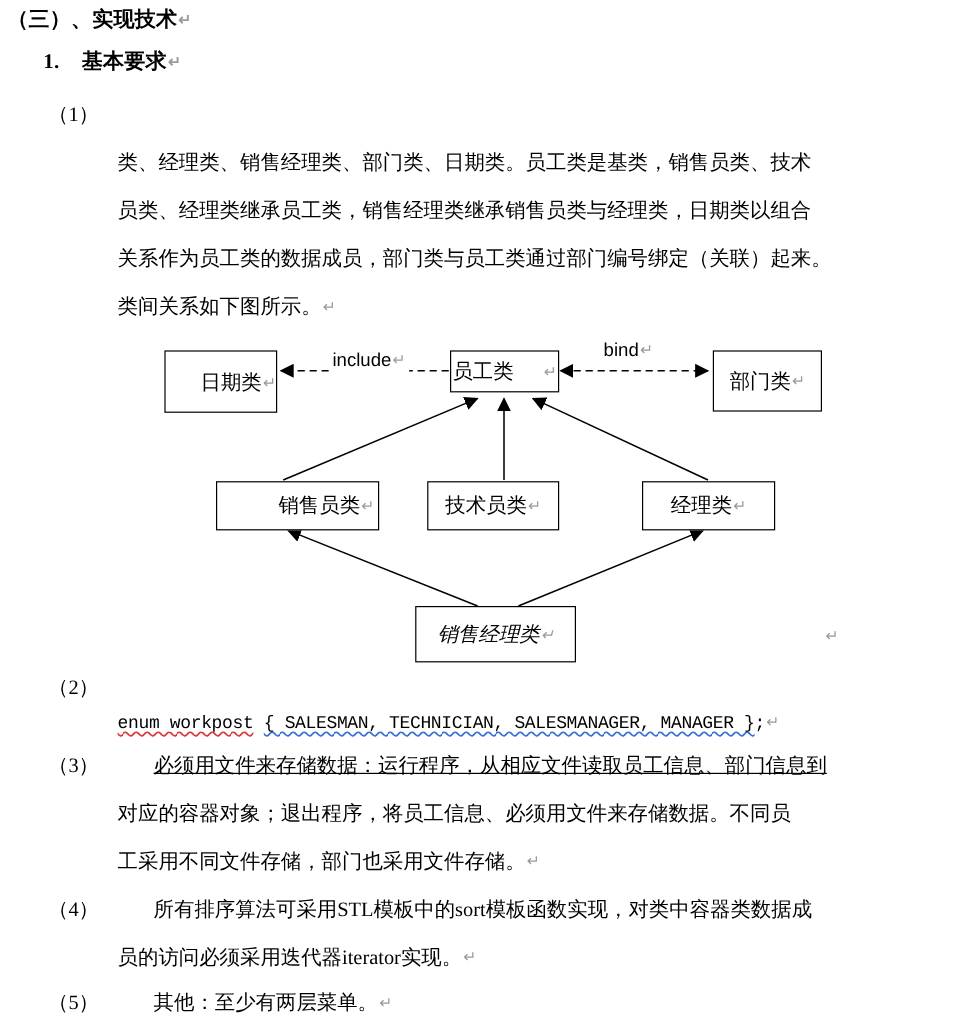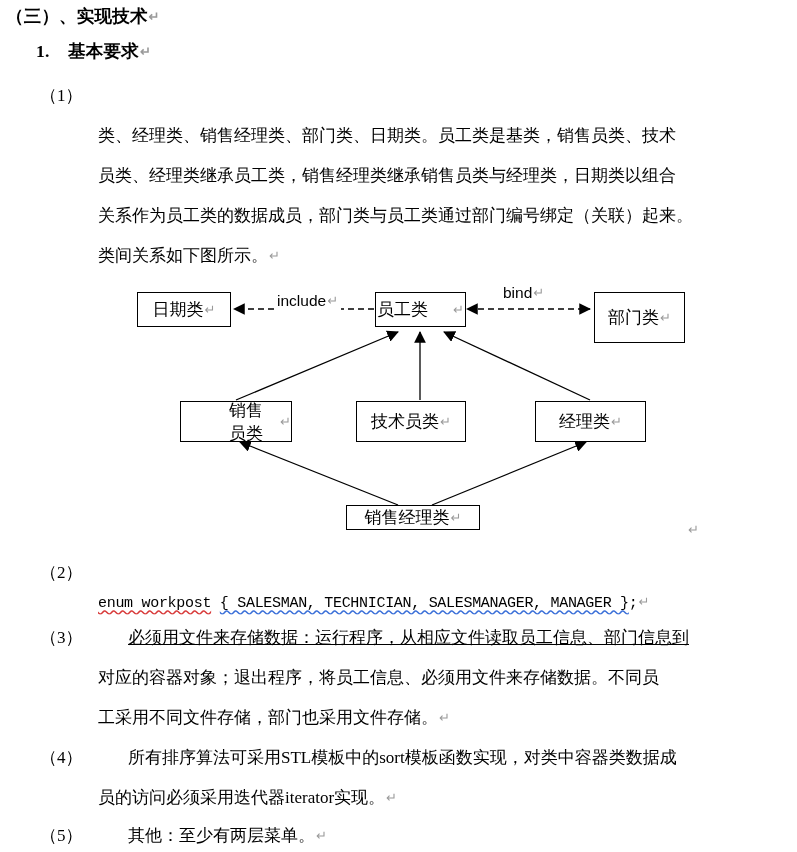--- a/index.html
+++ b/index.html
@@ -150,21 +150,21 @@
 
       <line x1="420" y1="140" x2="420" y2="72" stroke="#000" stroke-width="1.3" marker-end="url(#solidArrowEnd)"></line>
 
       <line x1="590" y1="140" x2="444" y2="72" stroke="#000" stroke-width="1.3" marker-end="url(#solidArrowEnd)"></line>
 
       <line x1="398" y1="245" x2="240" y2="182" stroke="#000" stroke-width="1.3" marker-end="url(#solidArrowEnd)"></line>
 
       <line x1="432" y1="245" x2="586" y2="182" stroke="#000" stroke-width="1.3" marker-end="url(#solidArrowEnd)"></line>
     </svg>
 
-    <div class="dbox" style="left:137px; top:32px; width:94px; height:35px;">
+    <div class="dbox" style="left:137px; top:32px; width:94px; height:52px;justify-content:flex-end;">
       <span>日期类</span>
         <span class="pilcrow">↵</span>
     </div>
 
     <div class="dbox" style="left:375px; top:32px; width:91px; height:35px;gap:24px;">
       <span>员工类</span>
         <span class="pilcrow">↵</span>
     </div>
 
     <div class="dbox" style="left:594px; top:32px; width:91px; height:51px;">
@@ -172,36 +172,36 @@
         <span class="pilcrow">↵</span>
     </div>
 
     <div class="edge-label" style="left:274px; top:32px;">
       <span>include</span><span class="pilcrow">↵</span>
     </div>
     <div class="edge-label" style="left:500px; top:24px;">
       <span>bind</span><span class="pilcrow">↵</span>
     </div>
 
-    <div class="dbox" style="left:180px; top:141px; width:112px; height:41px;padding-left:48px;">
+    <div class="dbox" style="left:180px; top:141px; width:136px; height:41px;padding-left:48px;">
       <span>销售员类</span>
         <span class="pilcrow">↵</span>
     </div>
 
     <div class="dbox" style="left:356px; top:141px; width:110px; height:41px;">
       <span>技术员类</span>
         <span class="pilcrow">↵</span>
     </div>
 
     <div class="dbox" style="left:535px; top:141px; width:111px; height:41px;">
       <span>经理类</span>
         <span class="pilcrow">↵</span>
     </div>
 
-    <div class="dbox" style="left:346px; top:245px; width:134px; height:25px;">
+    <div class="dbox" style="left:346px; top:245px; width:134px; height:47px;font-style:italic;">
       <span>销售经理类</span>
         <span class="pilcrow">↵</span>
     </div>
 
     <div class="loose-pilcrow" style="left:688px; top:262px;">↵</div>
   </div>
 
   <div class="num" style="left:40px; top:561px;">（2）</div>
 
   <div class="body-text code" style="left:98px; top:594px;">

